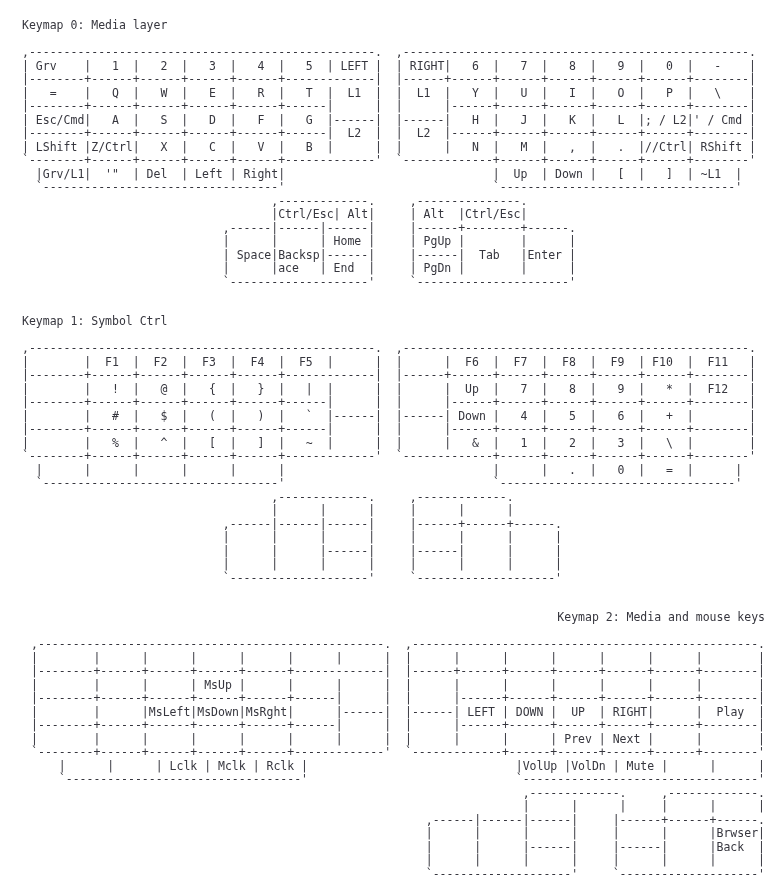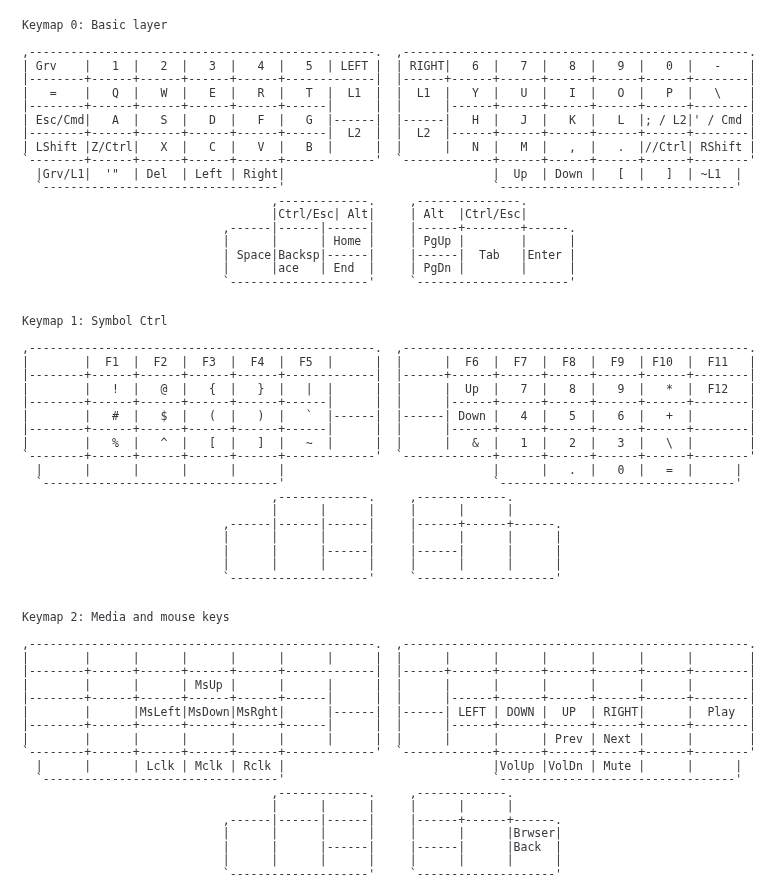--- a/index.html
+++ b/index.html
@@ -16,30 +16,30 @@
     line-height: 13.5px;
   }
   pre {
     margin: 0;
     font-family: inherit;
     font-size: inherit;
     line-height: inherit;
     white-space: pre;
   }
   .section { margin: 0 0 26px 0; }
-  .section:last-child { margin-bottom: 0; }
+  .section:last-child { margin-bottom: 0; text-align: right; }
   .section-title { margin: 0 0 13.5px 0; }
 </style>
 </head>
 <body>
 
 <div class="doc">
 
   <div class="section">
-    <pre class="section-title">Keymap 0: Basic layer</pre>
+    <pre class="section-title">Keymap 0: Media layer</pre>
     <pre class="ascii-art">,--------------------------------------------------.  ,--------------------------------------------------.
 | Grv    |   1  |   2  |   3  |   4  |   5  | LEFT |  | RIGHT|   6  |   7  |   8  |   9  |   0  |   -    |
 |--------+------+------+------+------+-------------|  |------+------+------+------+------+------+--------|
 |   =    |   Q  |   W  |   E  |   R  |   T  |  L1  |  |  L1  |   Y  |   U  |   I  |   O  |   P  |   \    |
 |--------+------+------+------+------+------|      |  |      |------+------+------+------+------+--------|
 | Esc/Cmd|   A  |   S  |   D  |   F  |   G  |------|  |------|   H  |   J  |   K  |   L  |; / L2|' / Cmd |
 |--------+------+------+------+------+------|  L2  |  |  L2  |------+------+------+------+------+--------|
 | LShift |Z/Ctrl|   X  |   C  |   V  |   B  |      |  |      |   N  |   M  |   ,  |   .  |//Ctrl| RShift |
 `--------+------+------+------+------+-------------'  `-------------+------+------+------+------+--------'
   |Grv/L1|  '"  | Del  | Left | Right|                              |  Up  | Down |   [  |   ]  | ~L1  |

